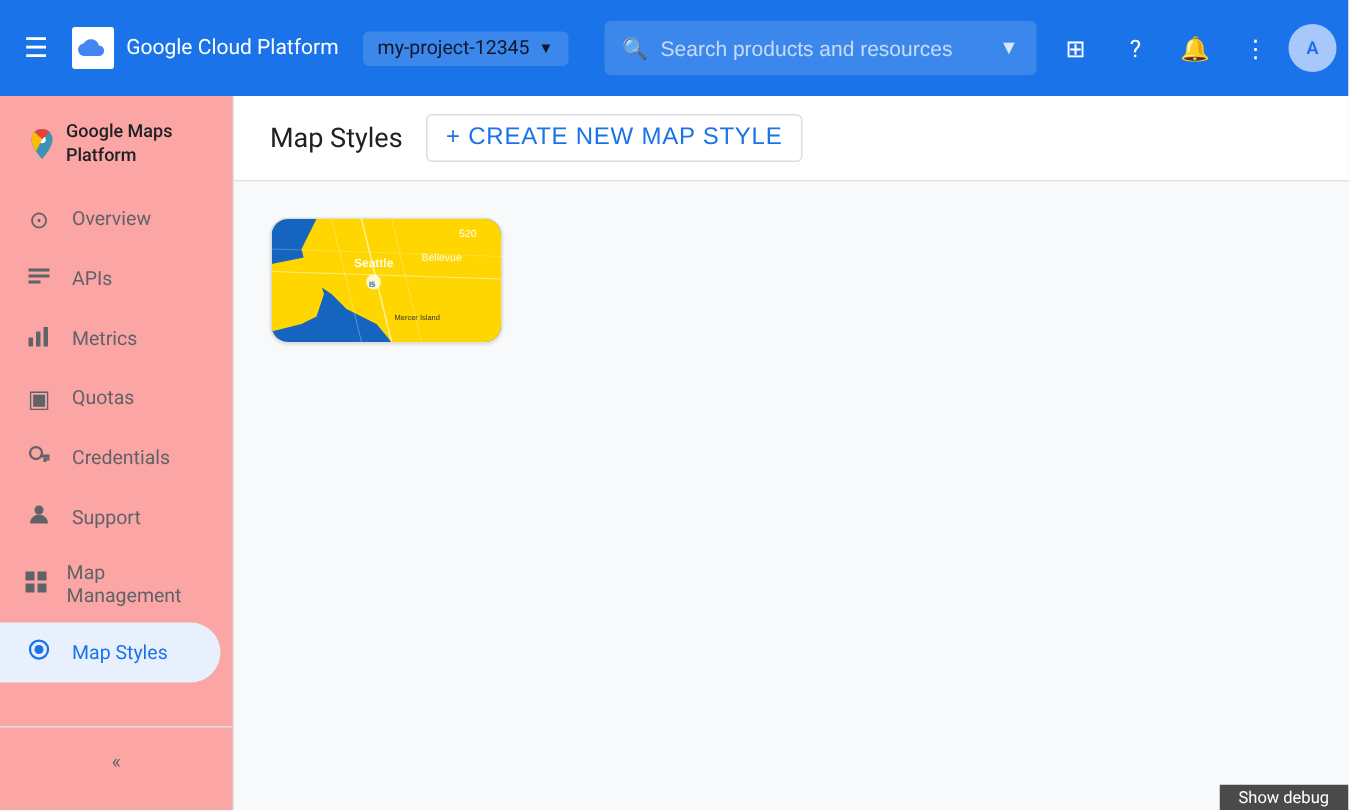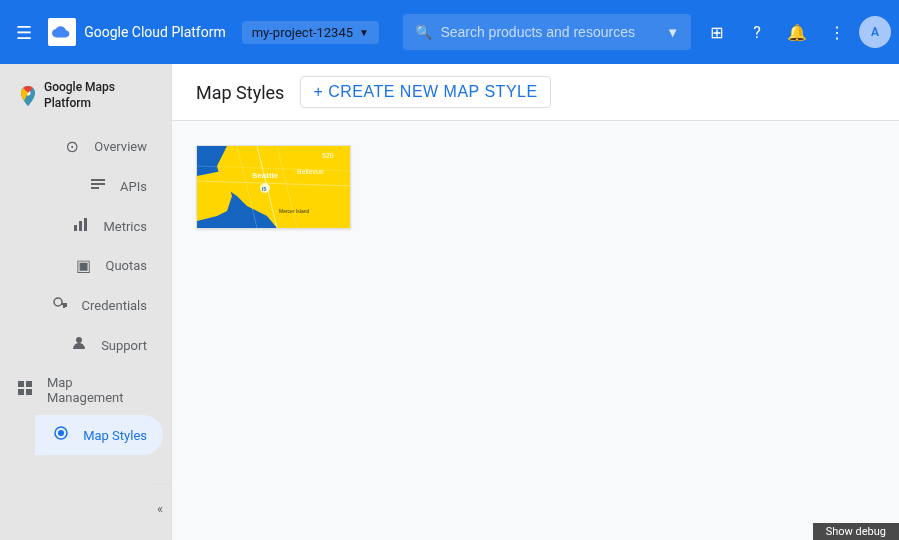--- a/index.html
+++ b/index.html
@@ -67,28 +67,27 @@
     .topbar-avatar { width: 32px; height: 32px; border-radius: 50%; background: #a8c7fa; display: flex; align-items: center; justify-content: center; font-size: 12px; color: #1a73e8; font-weight: 600; cursor: pointer; }
 
     
     .content-area {
       display: flex;
       height: calc(540px - 64px);
     }
 
     
     .sidebar {
-      width: 172px;
-      background: #e5e5e5;
+      width: 156px;
+      background: #fca5a5;
       border-right: 1px solid #e0e0e0;
       display: flex;
       flex-direction: column;
       padding: 8px 0;
       flex-shrink: 0;
-      align-items: flex-end;
     }
     .sidebar-brand {
       display: flex;
       align-items: center;
       gap: 10px;
       padding: 8px 16px 16px;
     }
     .maps-pin {
       width: 18px; height: 24px;
       position: relative;
@@ -158,21 +157,21 @@
     .cards-area {
       padding: 24px;
       display: flex;
       flex-wrap: wrap;
       gap: 16px;
     }
     .style-card {
       width: 155px;
       background: white;
       border: 1px solid #e0e0e0;
-      border-radius: 0;
+      border-radius: 12px;
       overflow: hidden;
       cursor: pointer;
       box-shadow: 0 1px 2px rgba(0,0,0,0.1);
     }
     .map-thumbnail {
       width: 155px;
       height: 82px;
       position: relative;
       overflow: hidden;
     }

